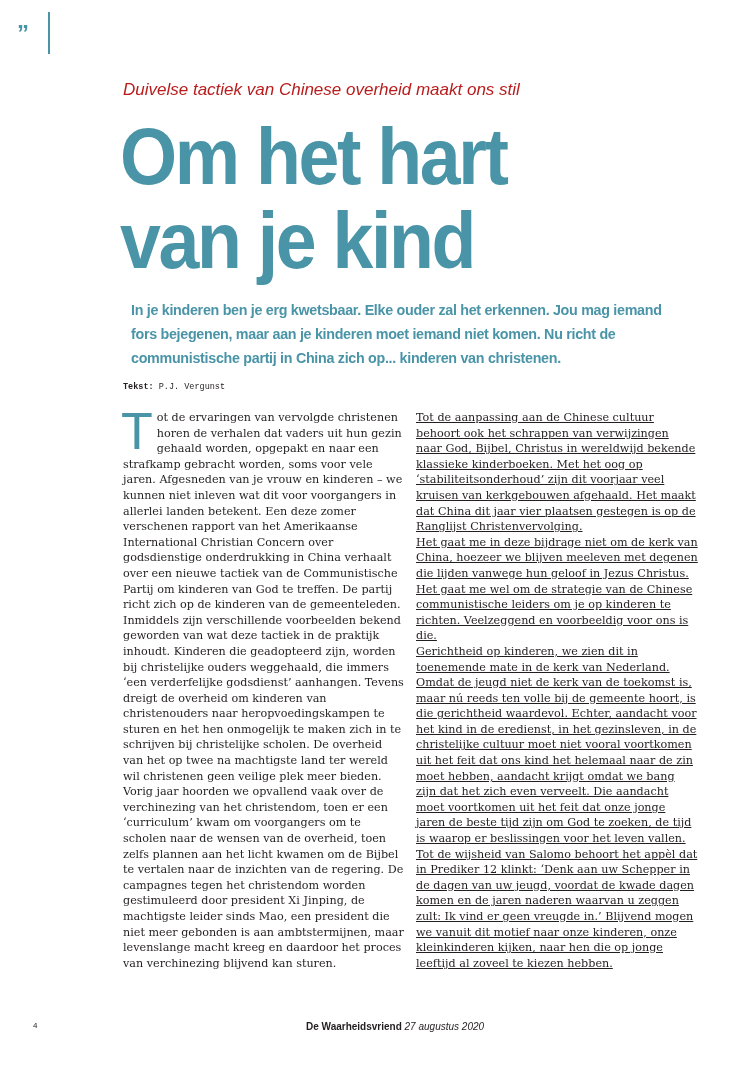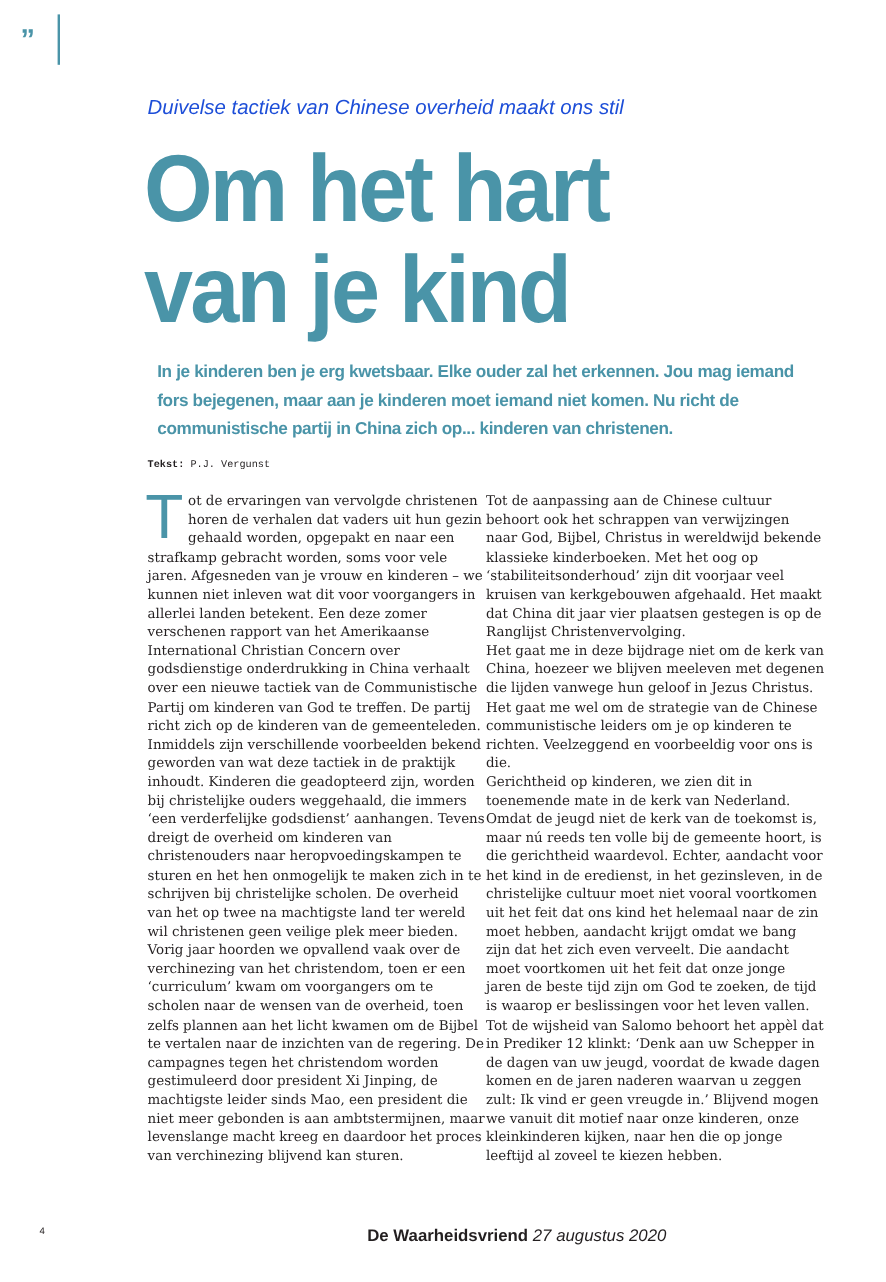--- a/index.html
+++ b/index.html
@@ -2,42 +2,42 @@
 <html><head>
 <meta charset="utf-8">
 <style>
   html, body { margin: 0; padding: 0; background: #ffffff; }
   body { width: 738px; height: 1068px; position: relative; overflow: hidden;
          font-family: "DejaVu Serif", serif; color: #231f20; }
   .quote-mark { position: absolute; left: 17px; top: 22px; font-family: "Liberation Sans", sans-serif;
                 font-weight: bold; font-size: 24px; color: #4a94a8; line-height: 1; letter-spacing: -2px; }
   .vline { position: absolute; left: 48px; top: 12px; width: 2px; height: 42px; background: #4a94a8; }
   .kicker { position: absolute; left: 123px; top: 80px; font-family: "Liberation Sans", sans-serif;
-            font-style: italic; font-size: 17px; color: #1d4ed8; white-space: nowrap; }
+            font-style: italic; font-size: 17px; color: #b91c1c; white-space: nowrap; }
   .title { position: absolute; left: 120px; top: 115px; margin: 0; font-family: "Liberation Sans", sans-serif;
            font-weight: bold; font-size: 79px; line-height: 84px; color: #4a94a8; letter-spacing: -2.5px;
            transform: scaleX(0.93); transform-origin: left top; }
   .lead { position: absolute; left: 131px; top: 298px; width: 560px; margin: 0;
           font-family: "Liberation Sans", sans-serif; font-weight: bold; font-size: 14.3px; line-height: 24px;
           color: #4a94a8; letter-spacing: -0.3px; }
   .byline { position: absolute; left: 123px; top: 382px; font-family: Liberation Mono, monospace;
             font-size: 8.5px; color: #231f20; }
   .byline b { font-weight: bold; }
   .col { position: absolute; top: 410px; width: 282px; font-size: 11.2px; line-height: 15.6px; }
   .col p { margin: 0; }
   .col-left { left: 123px; }
-  .col-right { left: 405px; }
+  .col-right { left: 416px; text-decoration: underline; }
   .dropcap { float: left; font-family: "Liberation Sans", sans-serif; font-weight: 300; font-size: 52px; line-height: 42px;
              color: #4a94a8; margin: 0 4px 0 -2px; height: 46px; }
   .subhead { font-family: "Liberation Sans", sans-serif; font-style: italic; font-weight: bold;
              color: #4a94a8; font-size: 11px; margin-top: 15.6px !important; }
   .footer-page { position: absolute; left: 33px; top: 1021px; font-family: "Liberation Sans", sans-serif;
                  font-size: 8px; color: #231f20; }
   .footer-pub { position: absolute; left: 306px; top: 1021px; font-family: "Liberation Sans", sans-serif;
-                font-size: 14px; color: #231f20; white-space: nowrap; }
+                font-size: 10px; color: #231f20; white-space: nowrap; }
   .footer-pub b { font-weight: bold; }
   .footer-pub i { font-style: italic; }
 </style>
 </head>
 <body>
 
 <div class="quote-mark">”</div>
 <div class="vline"></div>
 
 <div class="kicker">Duivelse tactiek van Chinese overheid maakt ons stil</div>

